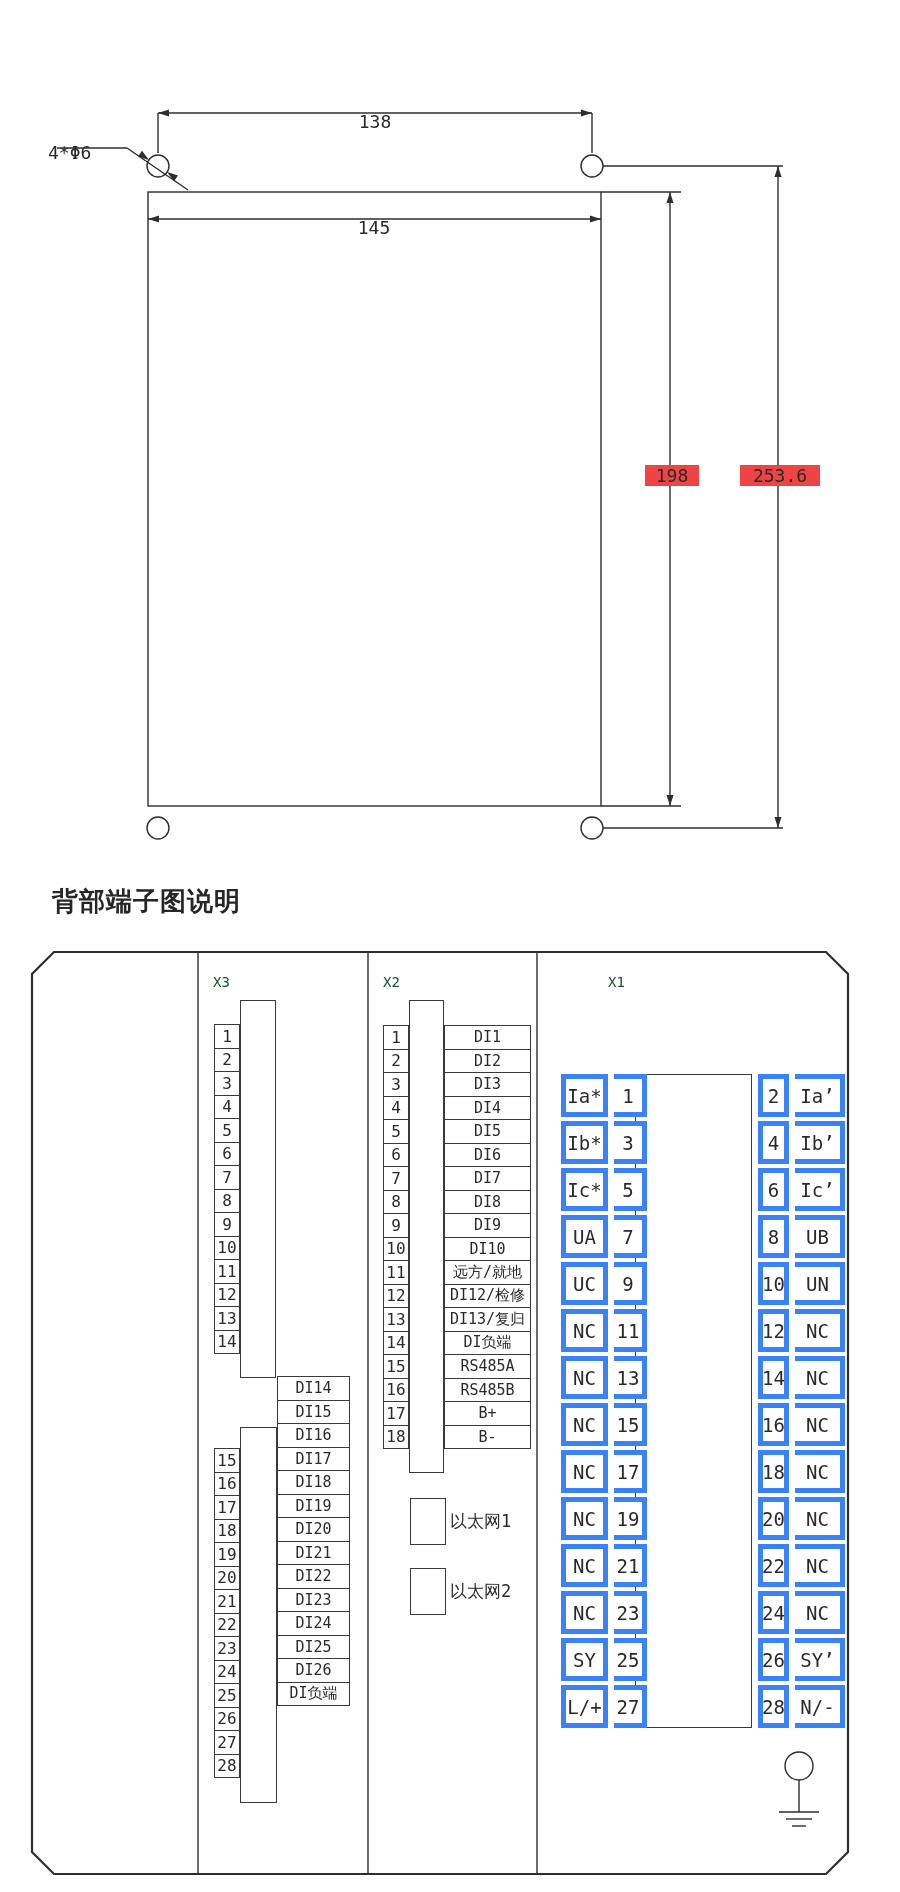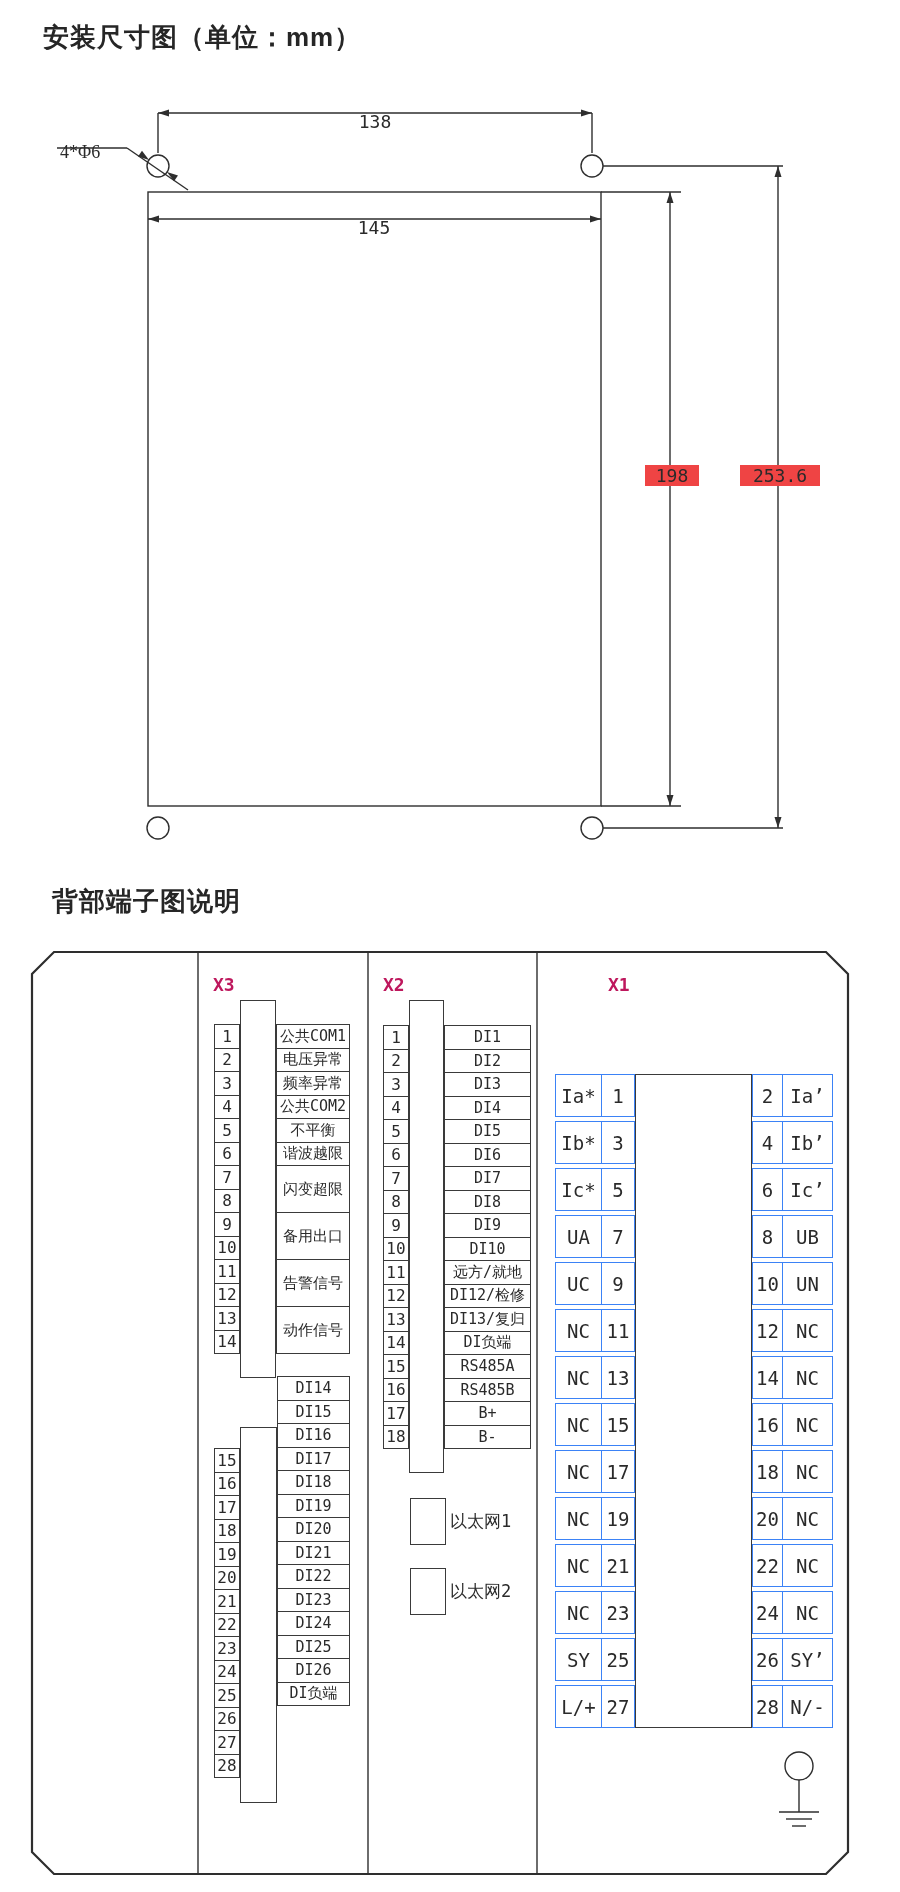--- a/index.html
+++ b/index.html
@@ -3,41 +3,41 @@
 <meta charset="utf-8">
 <style>
   html,body{margin:0;padding:0;background:#ffffff;}
   #page{position:relative;width:900px;height:1892px;background:#fff;overflow:hidden;
         font-family:"DejaVu Sans Mono","Liberation Mono",monospace;color:#2a2a2a;}
   .abs{position:absolute;}
   .title{font-family:"Liberation Sans","DejaVu Sans",sans-serif;font-weight:bold;
          font-size:26px;color:#262626;letter-spacing:1px;}
   .dimtxt{font-size:18px;color:#2a2a2a;text-align:center;margin-top:24px;}
   .onwhite{background:#ef4444;padding:0 2px;}
-  .seclabel{font-size:18px;color:#be185d;font-weight:bold;}
+  .seclabel{font-size:14px;color:#14532d;}
   
   .colstack{position:absolute;}
   .cell{box-sizing:border-box;border:1px solid #3a3a3a;background:#fff;
         display:flex;align-items:center;justify-content:center;}
   .cell + .cell, .lblbox + .lblbox{margin-top:-1px;}
   .numcell{width:26px;height:24.5px;font-size:16px;}
   .x2num{width:26px;}
   .lblbox{box-sizing:border-box;border:1px solid #3a3a3a;background:#fff;
           display:flex;align-items:center;justify-content:center;font-size:15px;white-space:nowrap;}
   .rows-1{height:24.5px;}
   .rows-2{height:48px;}
   .w74{width:74px;} .w73{width:73px;} .w78{width:87px;}
   .bar{box-sizing:border-box;position:absolute;border:1px solid #3a3a3a;background:#fff;}
   .ethbox{box-sizing:border-box;position:absolute;border:1px solid #3a3a3a;background:#fff;width:36px;height:47px;}
   .ethlabel{position:absolute;font-size:17px;white-space:nowrap;}
   
   .x1row{box-sizing:border-box;display:flex;height:43px;margin-bottom:4px;}
   .x1row:last-child{margin-bottom:0;}
-  .x1cell{box-sizing:border-box;border:1px solid #3b82f6;display:flex;align-items:center;
-          justify-content:center;font-size:19px;background:#fff;white-space:nowrap;}
+  .x1cell{box-sizing:border-box;border:5px solid #3b82f6;display:flex;align-items:center;
+          justify-content:center;font-size:19px;background:#fff;white-space:nowrap;margin-left:6px;}
   .x1cell.joinL{border-left:none;}
   .x1lab{width:47px;} .x1numL{width:33px;} .x1numR{width:31px;} .x1labR{width:50px;}
   .x1mid{box-sizing:border-box;position:absolute;border:1px solid #3a3a3a;background:#fff;}
   svg{position:absolute;left:0;top:0;}
 </style>
 </head>
 <body>
 
 <div id="page">
 
@@ -89,22 +89,21 @@
     </g>
 
     <g stroke="#2e2e2e" fill="none">
       <polygon stroke-width="2.2" points="54,952 826,952 848,974 848,1852 826,1874 54,1874 32,1852 32,974"></polygon>
       <line stroke-width="1.4" x1="198" y1="952" x2="198" y2="1874"></line>
       <line stroke-width="1.4" x1="368" y1="952" x2="368" y2="1874"></line>
       <line stroke-width="1.4" x1="537" y1="952" x2="537" y2="1874"></line>
     </g>
   </svg>
 
-  <div class="abs title" style="left:43px;top:20px;">安装尺寸图（单位：mm）</div>
-  <div class="abs dimtxt" style="left:60px;top:118px;font-family:Liberation Serif, serif;">4*Φ6</div>
+  <div class="abs dimtxt" style="left:48px;top:118px;">4*Φ6</div>
   <div class="abs dimtxt" style="left:340px;top:87px;width:70px;">138</div>
   <div class="abs dimtxt" style="left:339px;top:193px;width:70px;">145</div>
   <div class="abs dimtxt onwhite" style="left:645px;top:441px;width:50px;">198</div>
   <div class="abs dimtxt onwhite" style="left:740px;top:441px;width:76px;">253.6</div>
 
   <div class="abs title" style="left:52px;top:884px;">背部端子图说明</div>
 
   <div class="abs seclabel" style="left:213px;top:974px;">X3</div>
   <div class="abs seclabel" style="left:383px;top:974px;">X2</div>
   <div class="abs seclabel" style="left:608px;top:974px;">X1</div>
@@ -122,32 +121,20 @@
       <div class="cell numcell">7</div>
       <div class="cell numcell">8</div>
       <div class="cell numcell">9</div>
       <div class="cell numcell">10</div>
       <div class="cell numcell">11</div>
       <div class="cell numcell">12</div>
       <div class="cell numcell">13</div>
       <div class="cell numcell">14</div>
   </div>
 
-  <div class="colstack" style="left:276px;top:1024px;">
-    <div class="lblbox w74 rows-1">公共COM1</div>
-    <div class="lblbox w74 rows-1">电压异常</div>
-    <div class="lblbox w74 rows-1">频率异常</div>
-    <div class="lblbox w74 rows-1">公共COM2</div>
-    <div class="lblbox w74 rows-1">不平衡</div>
-    <div class="lblbox w74 rows-1">谐波越限</div>
-    <div class="lblbox w74 rows-2">闪变超限</div>
-    <div class="lblbox w74 rows-2">备用出口</div>
-    <div class="lblbox w74 rows-2">告警信号</div>
-    <div class="lblbox w74 rows-2">动作信号</div>
-  </div>
 
   <div class="colstack" style="left:214px;top:1448px;">
     <div class="cell numcell">15</div>
       <div class="cell numcell">16</div>
       <div class="cell numcell">17</div>
       <div class="cell numcell">18</div>
       <div class="cell numcell">19</div>
       <div class="cell numcell">20</div>
       <div class="cell numcell">21</div>
       <div class="cell numcell">22</div>

